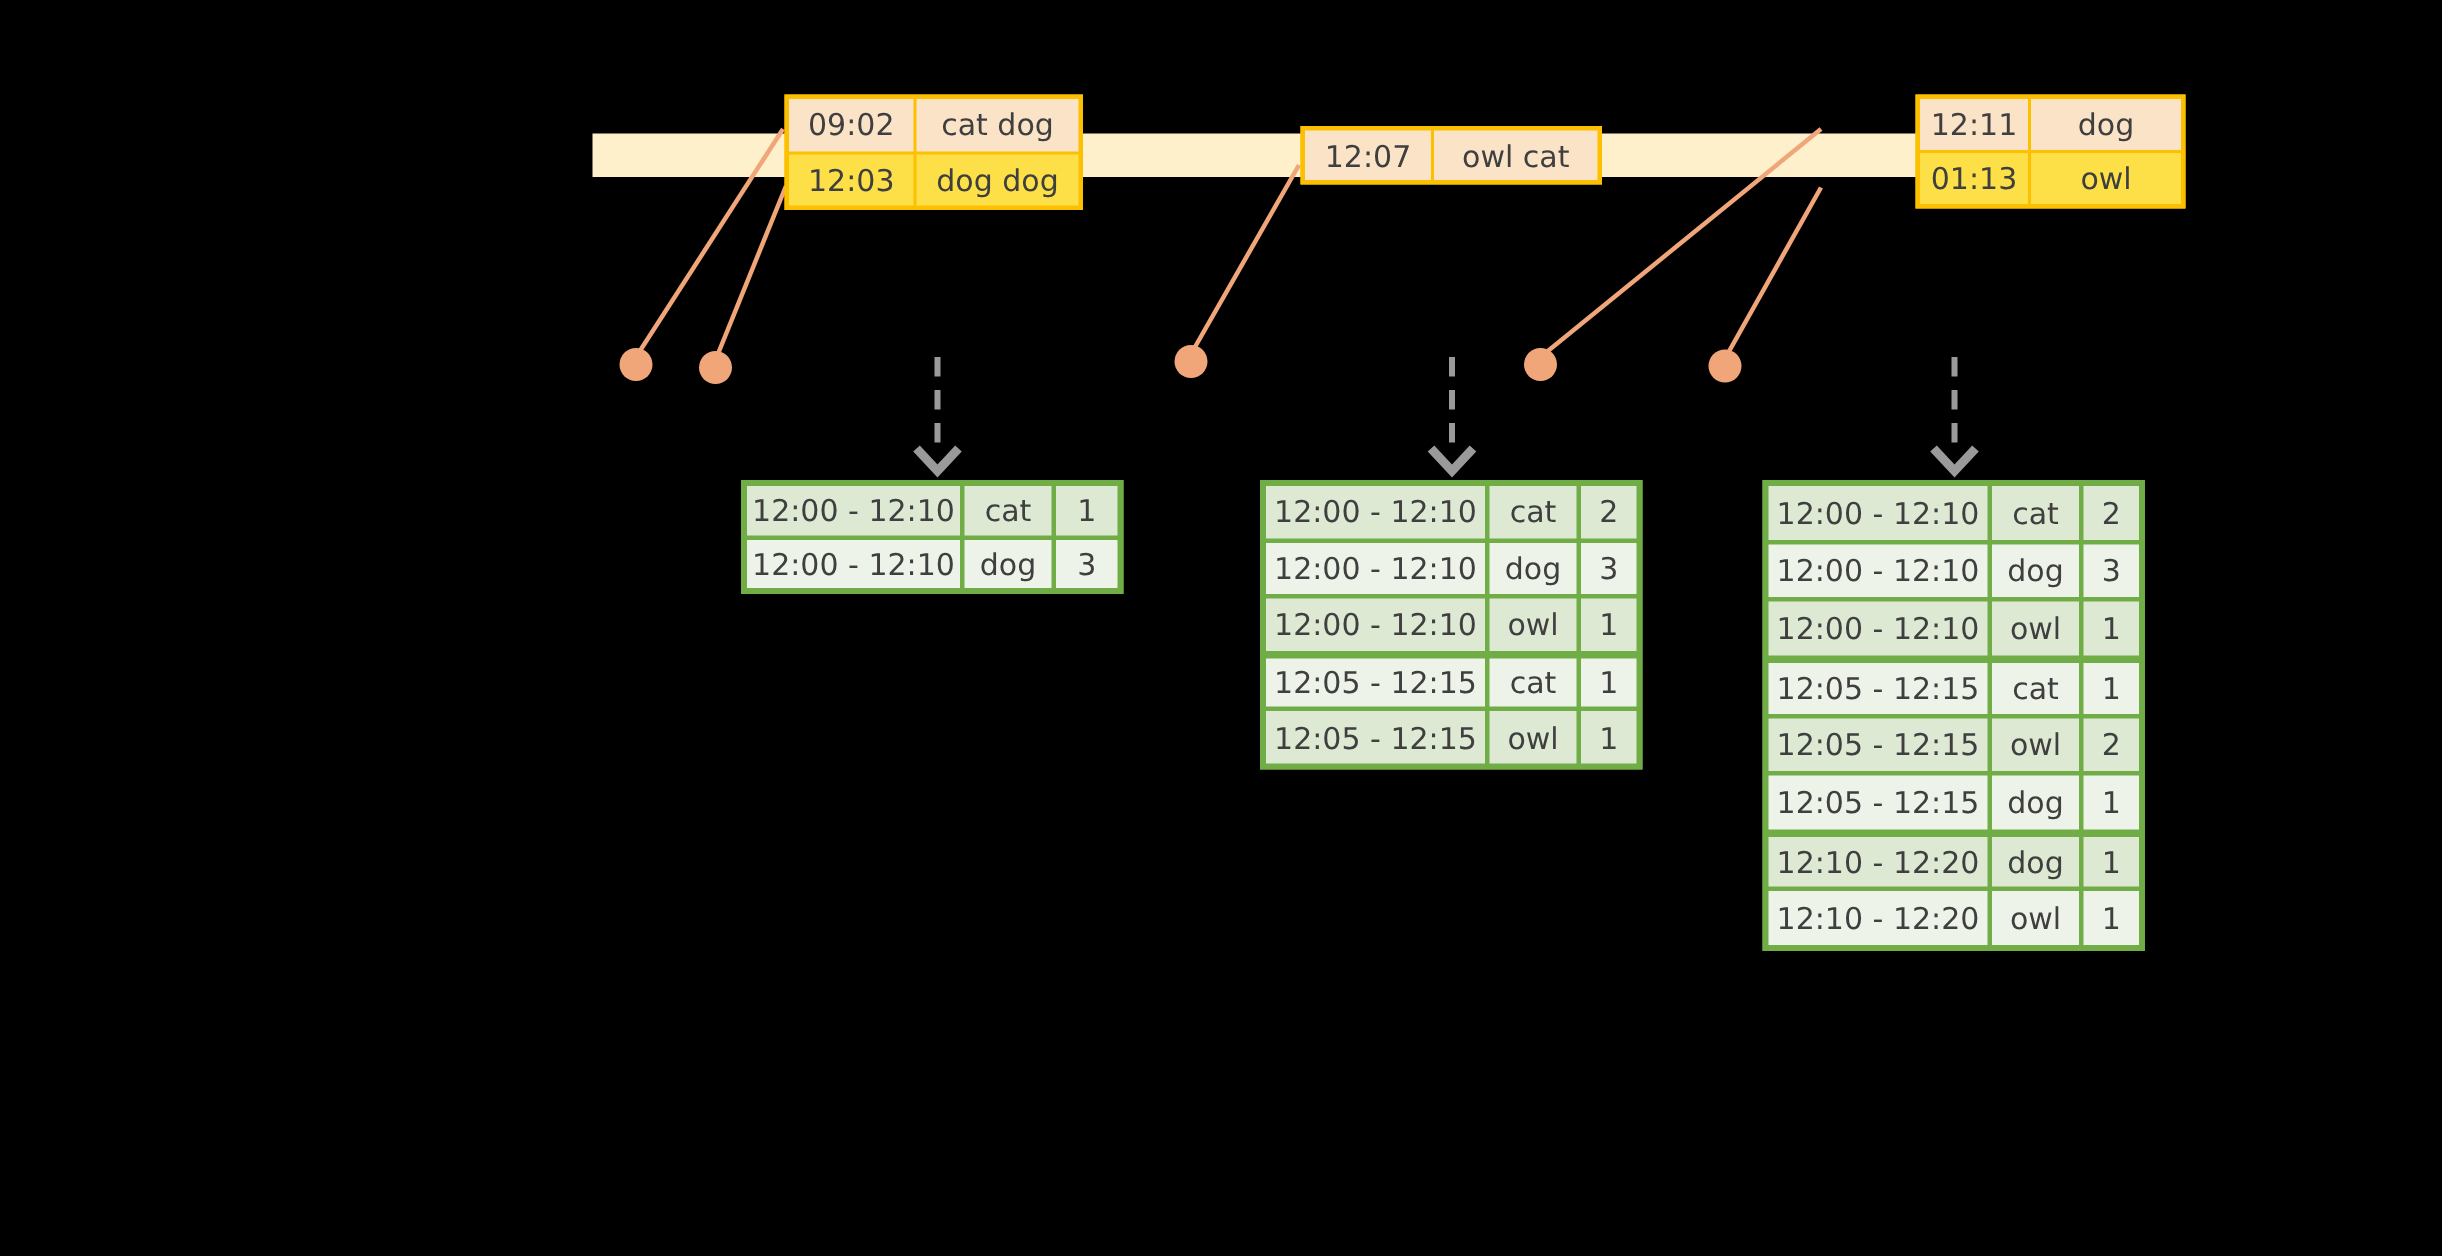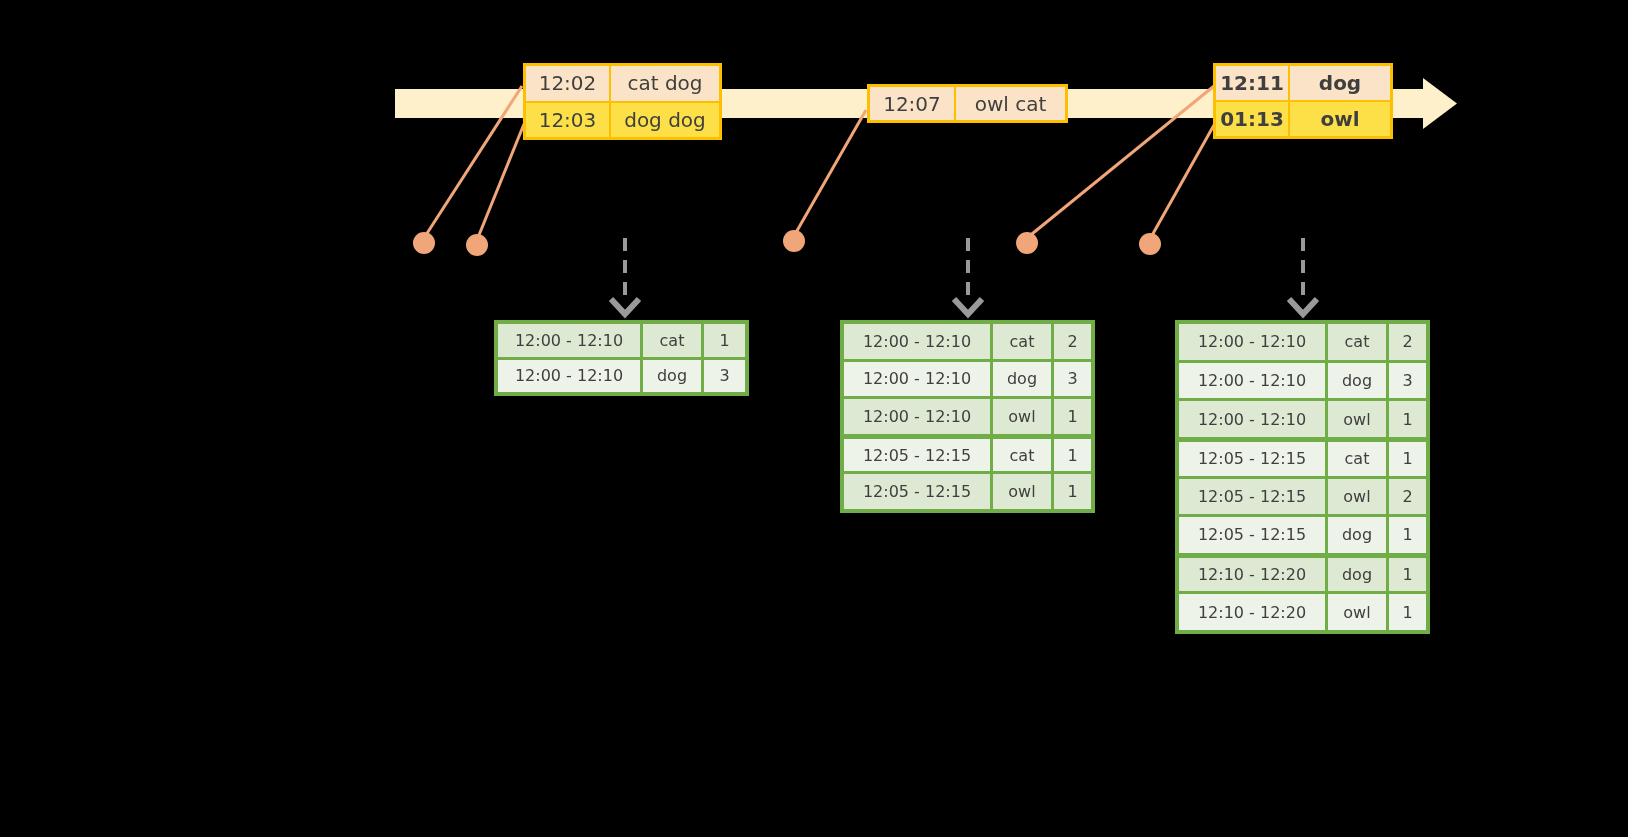--- a/index.html
+++ b/index.html
@@ -21,21 +21,21 @@
   .r-peach { background:#fbe3c7; }
   .r-cream { background:#fde047; }
 
   
   .gtable {
     position:absolute; display:grid; gap:3px; box-sizing:border-box;
     background:#70ad47; border:4px solid #70ad47;
   }
   .gtable .cell {
     display:flex; align-items:center; justify-content:center;
-    font-size:16px; color:#3f3f3f; white-space:nowrap;
+    font-size:20px; color:#3f3f3f; white-space:nowrap;
   }
   .g-dark  { background:#dde9d3; }
   .g-light { background:#eef3e9; }
   .group-start { margin-top:2px; }
 </style>
 </head>
 <body>
 
 <div class="canvas">
 
@@ -66,32 +66,32 @@
 
       <line x1="968" y1="238" x2="968" y2="297" stroke-width="4" stroke-dasharray="13 9"></line>
       <polyline points="954,299 968,314 982,299" stroke-width="6"></polyline>
 
       <line x1="1303" y1="238" x2="1303" y2="297" stroke-width="4" stroke-dasharray="13 9"></line>
       <polyline points="1289,299 1303,314 1317,299" stroke-width="6"></polyline>
     </g>
   </svg>
 
   <div class="etable" style="left:523px; top:63px; width:199px; height:77px; grid-template-columns:83px 1fr; grid-template-rows:1fr 1fr;">
-    <div class="cell r-peach">12:02</div>
+    <div class="cell r-peach">09:02</div>
     <div class="cell r-peach">cat dog</div>
     <div class="cell r-cream">12:03</div>
     <div class="cell r-cream">dog dog</div>
   </div>
 
   <div class="etable" style="left:867px; top:84px; width:201px; height:39px; grid-template-columns:84px 1fr; grid-template-rows:1fr;">
     <div class="cell r-peach">12:07</div>
     <div class="cell r-peach">owl cat</div>
   </div>
 
-  <div class="etable" style="left:1213px; top:63px; width:180px; height:76px; grid-template-columns:72px 1fr; grid-template-rows:1fr 1fr;font-weight:bold;">
+  <div class="etable" style="left:1277px; top:63px; width:180px; height:76px; grid-template-columns:72px 1fr; grid-template-rows:1fr 1fr;">
     <div class="cell r-peach">12:11</div>
     <div class="cell r-peach">dog</div>
     <div class="cell r-cream">01:13</div>
     <div class="cell r-cream">owl</div>
   </div>
 
   <div class="gtable" style="left:494px; top:320px; width:255px; height:76px; grid-template-columns:142px 58px 1fr; grid-template-rows:repeat(2,1fr);">
     <div class="cell g-dark">12:00 - 12:10</div>
     <div class="cell g-dark">cat</div>
     <div class="cell g-dark">1</div>

